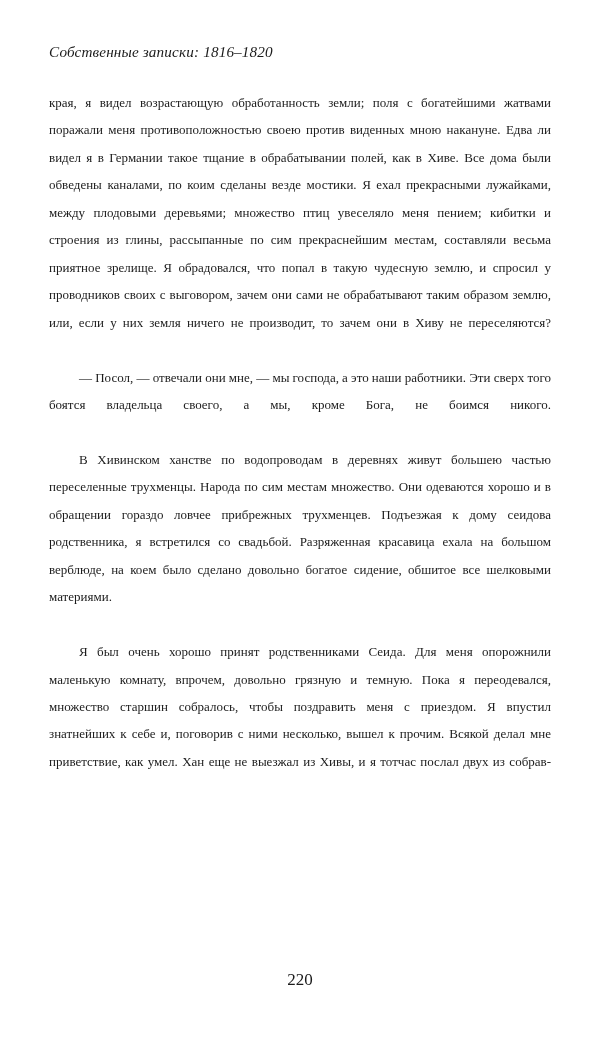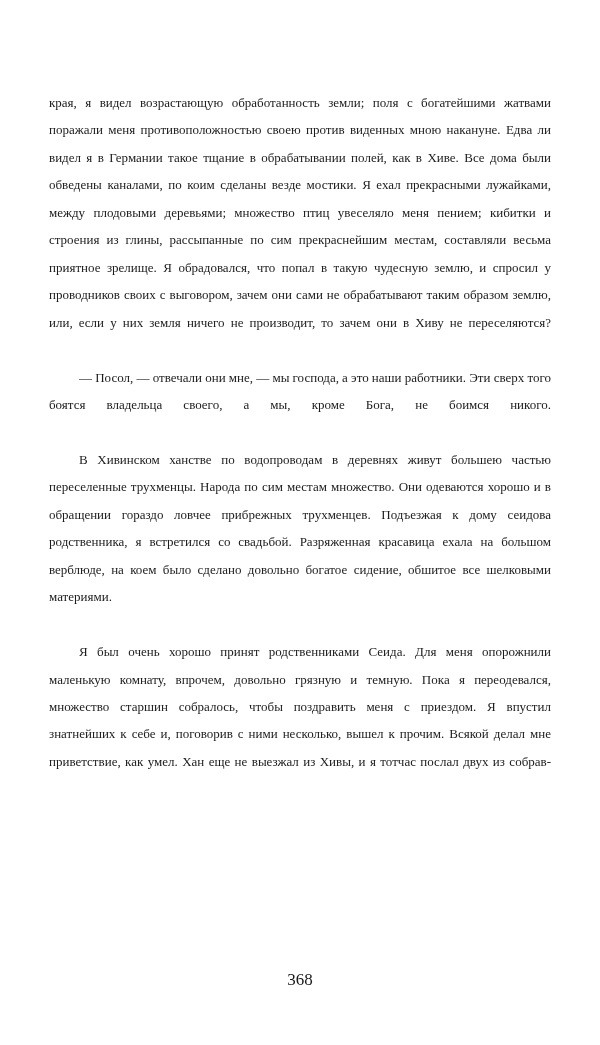--- a/index.html
+++ b/index.html
@@ -76,23 +76,24 @@
     text-align: center;
     font-size: 17px;
     color: #1b1b1b;
   }
 </style>
 </head>
 <body>
 
 <div class="page">
 
+  <div class="running-head">Собственные записки: 1816–1820</div>
 
   <div class="text-block">
     <p class="para">края, я видел возрастающую обработанность земли; поля с богатейшими жатвами поражали меня противоположностью своею против виденных мною накануне. Едва ли видел я в Германии такое тщание в обрабатывании полей, как в Хиве. Все дома были обведены каналами, по коим сделаны везде мостики. Я ехал прекрасными лужайками, между плодовыми деревьями; множество птиц увеселяло меня пением; кибитки и строения из глины, рассыпанные по сим прекраснейшим местам, составляли весьма приятное зрелище. Я обрадовался, что попал в такую чудесную землю, и спросил у проводников своих с выговором, зачем они сами не обрабатывают таким образом землю, или, если у них земля ничего не производит, то зачем они в Хиву не переселяются?</p>
     <p class="para indent">— Посол, — отвечали они мне, — мы господа, а это наши работники. Эти сверх того боятся владельца своего, а мы, кроме Бога, не боимся никого.</p>
     <p class="para indent">В Хивинском ханстве по водопроводам в деревнях живут большею частью переселенные трухменцы. Народа по сим местам множество. Они одеваются хорошо и в обращении гораздо ловчее прибрежных трухменцев. Подъезжая к дому сеидова родственника, я встретился со свадьбой. Разряженная красавица ехала на большом верблюде, на коем было сделано довольно богатое сидение, обшитое все шелковыми материями.</p>
     <p class="para indent">Я был очень хорошо принят родственниками Сеида. Для меня опорожнили маленькую комнату, впрочем, довольно грязную и темную. Пока я переодевался, множество старшин собралось, чтобы поздравить меня с приездом. Я впустил знатнейших к себе и, поговорив с ними несколько, вышел к прочим. Всякой делал мне приветствие, как умел. Хан еще не выезжал из Хивы, и я тотчас послал двух из собрав-</p>
   </div>
 
-  <div class="folio">368</div>
+  <div class="folio">220</div>
 
 </div>
 
 </body></html>

